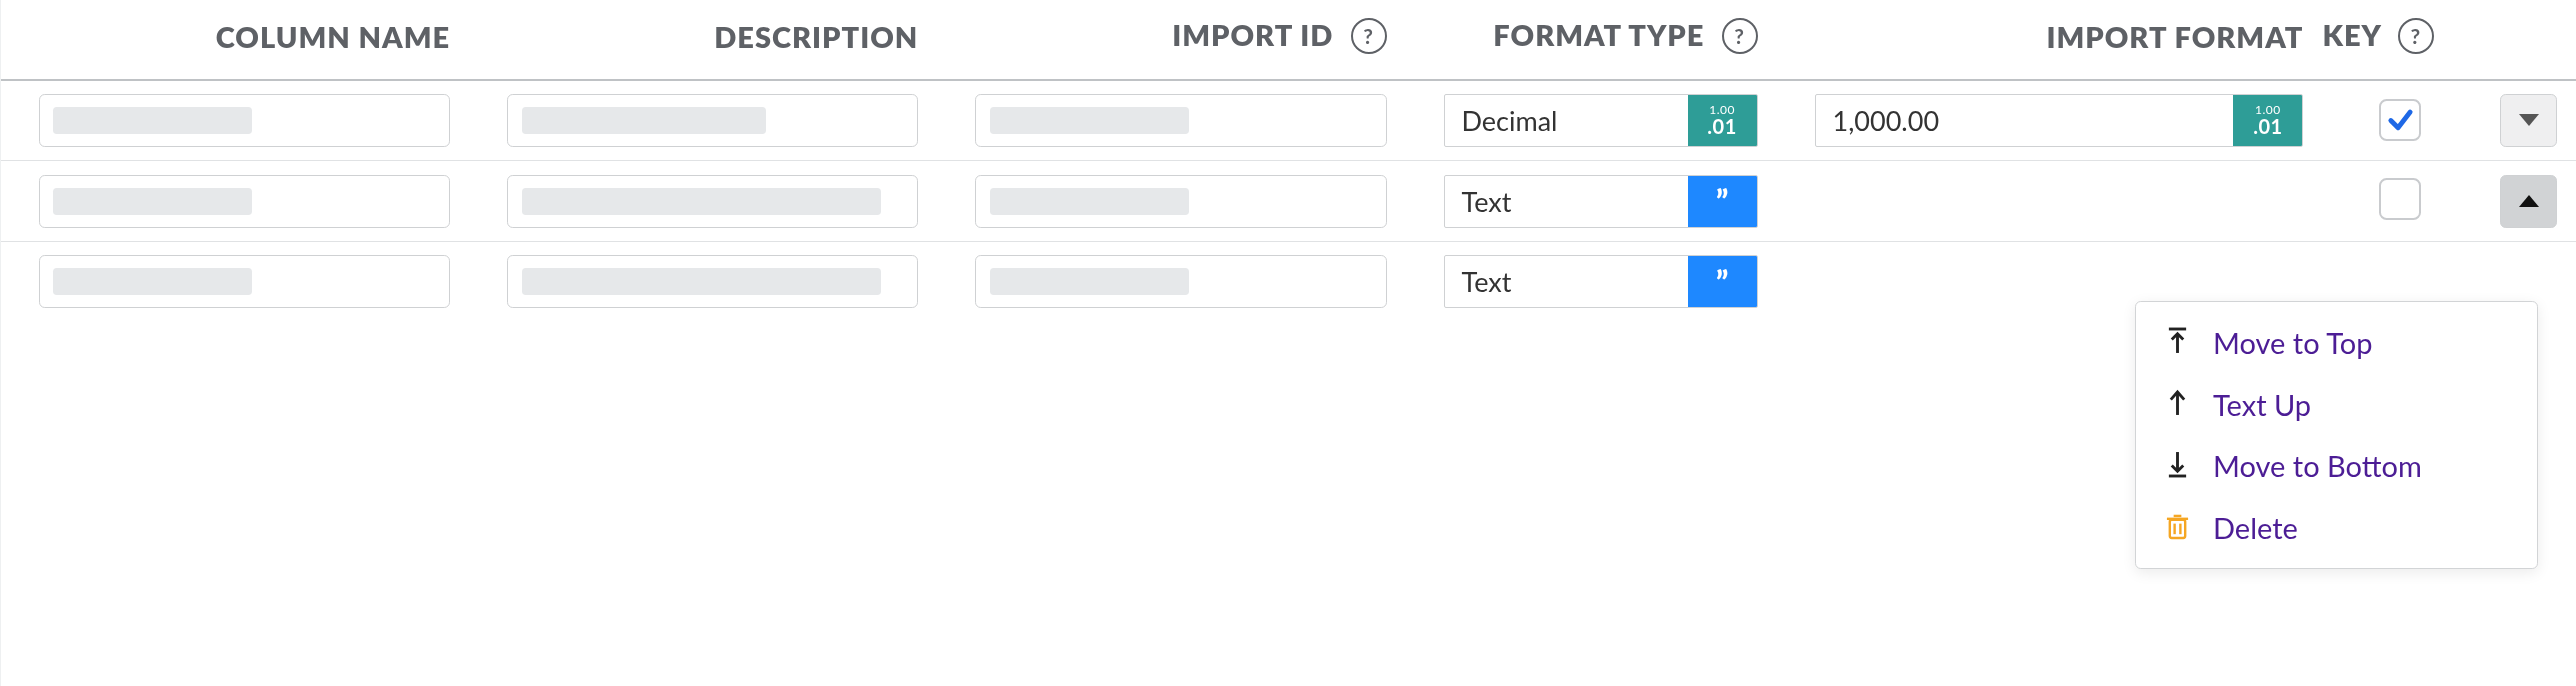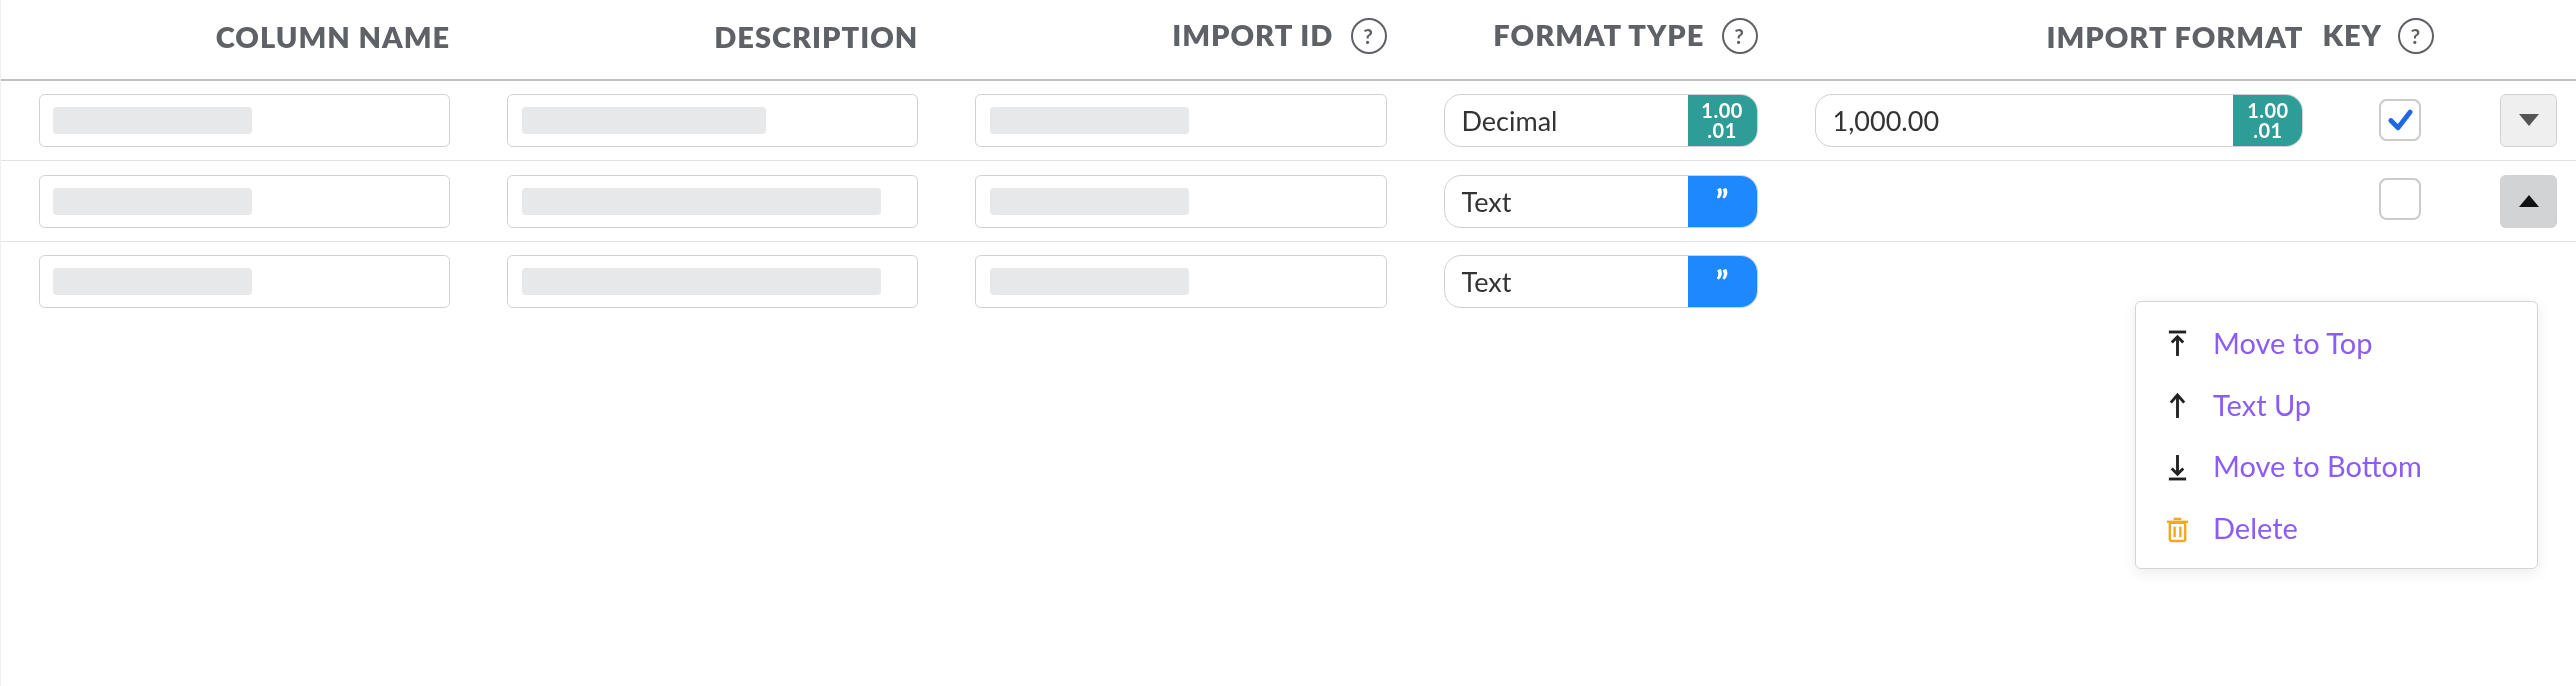--- a/index.html
+++ b/index.html
@@ -78,35 +78,35 @@
   }
   .tinput .ph-bar{
     background:var(--placeholder-bar);
     height:27px;border-radius:3.8px;
   }
 
   
   .bfield{
     display:flex;align-items:stretch;
     border:1.9px solid var(--input-border);
-    border-radius:17px;overflow:hidden;
+    border-radius:2px;overflow:hidden;
     height:53px;background:#fff;
     box-sizing:border-box;
   }
   .bfield .btext{
     flex:1;padding:0 17px;display:flex;align-items:center;
     font-size:27px;color:#333;
   }
   .bfield .badge{
     width:69px;display:flex;align-items:center;justify-content:center;
     color:#fff;flex-direction:column;line-height:1;
   }
   .badge.teal{background:var(--teal);}
   .badge.blue{background:var(--blue-badge);}
-  .badge .dec1{font-size:20px;font-weight:700;letter-spacing:0.5px;}
+  .badge .dec1{font-size:12px;font-weight:400;letter-spacing:0.5px;}
   .badge .dec2{font-size:20px;font-weight:700;letter-spacing:0.5px;}
 
   
   .checkbox{
     width:38px;height:38px;border:2.9px solid #c9cbce;border-radius:7.6px;
     display:inline-flex;align-items:center;justify-content:center;
     background:#fff;
     margin:auto;
   }
   .checkbox svg{display:none;}
@@ -134,22 +134,22 @@
     right:38px;top:301px;
     width:401px;
     background:#fff;
     border:1.9px solid var(--border);
     border-radius:5.7px;
     box-shadow:0 3.8px 13.4px rgba(0,0,0,0.08);
     padding:9.5px 0;
     z-index:10;
   }
   .menu .mi{
-    display:flex;align-items:flex-end;gap:21px;
-    padding:13.4px 27px;font-size:29px;color:#8b5cf6;cursor:pointer;
+    display:flex;align-items:flex-start;gap:21px;
+    padding:13.4px 27px;font-size:29px;color:#4c1d95;cursor:pointer;
   }
   .menu .mi.delete .mi-ico{color:var(--menu-delete);}
   .mi-ico{width:29px;height:32px;display:inline-flex;align-items:center;justify-content:center;color:#222;}
 
   .wrap{position:relative;border-left:1.9px solid #eef0f1;width:2576px;min-height:687px;box-sizing:border-box;}
 
   
   .qmarks{font-size:32px;font-weight:900;line-height:1;}
 </style>
 </head>

